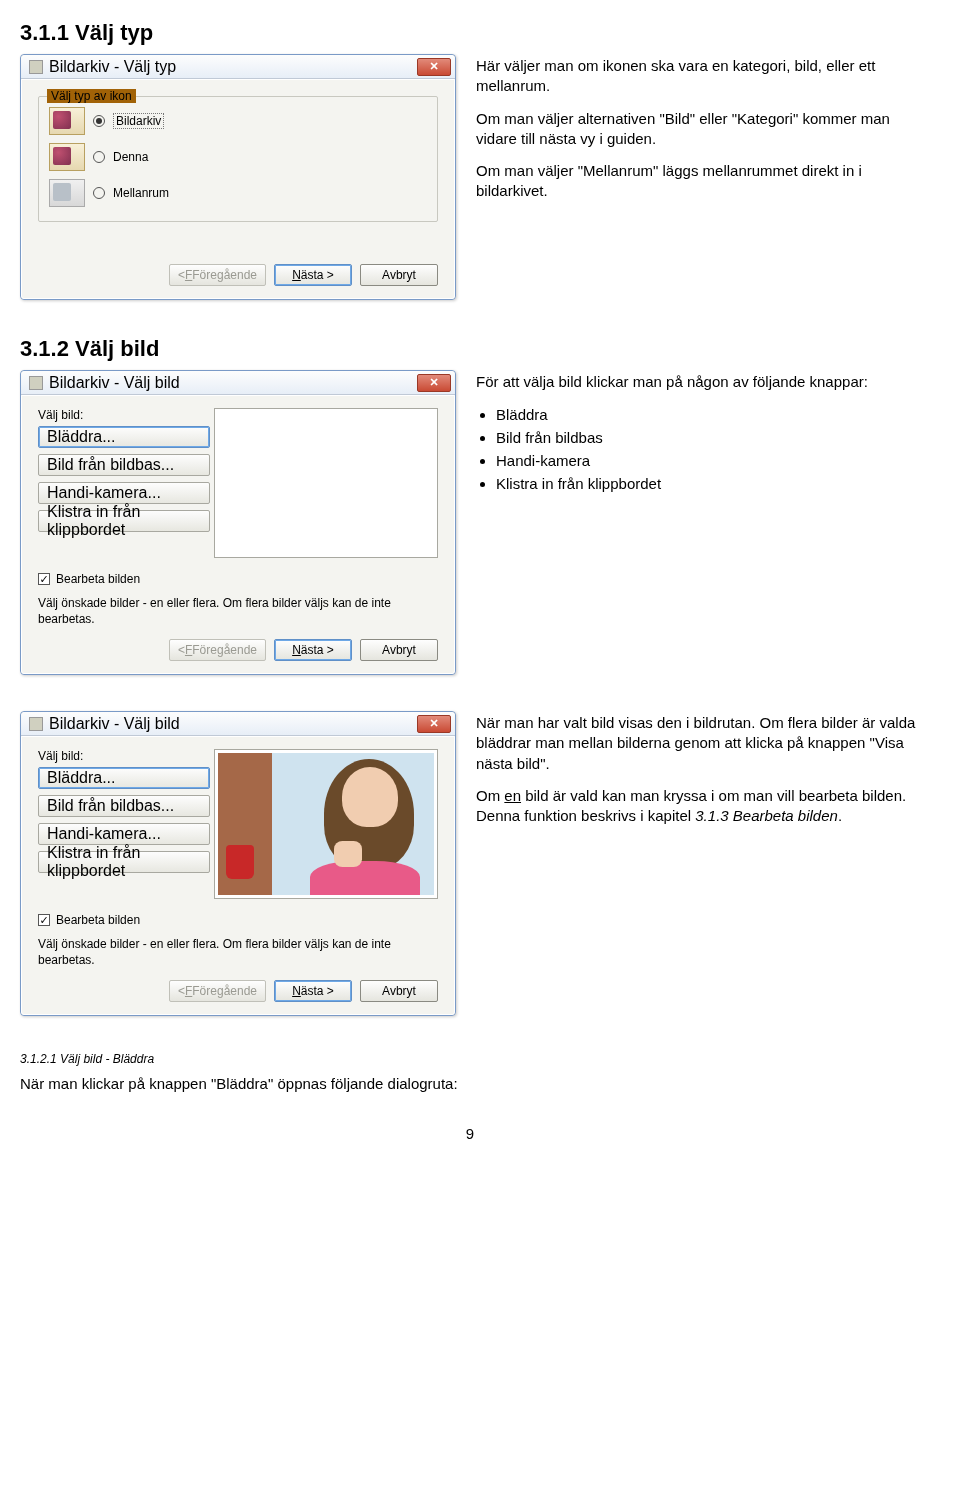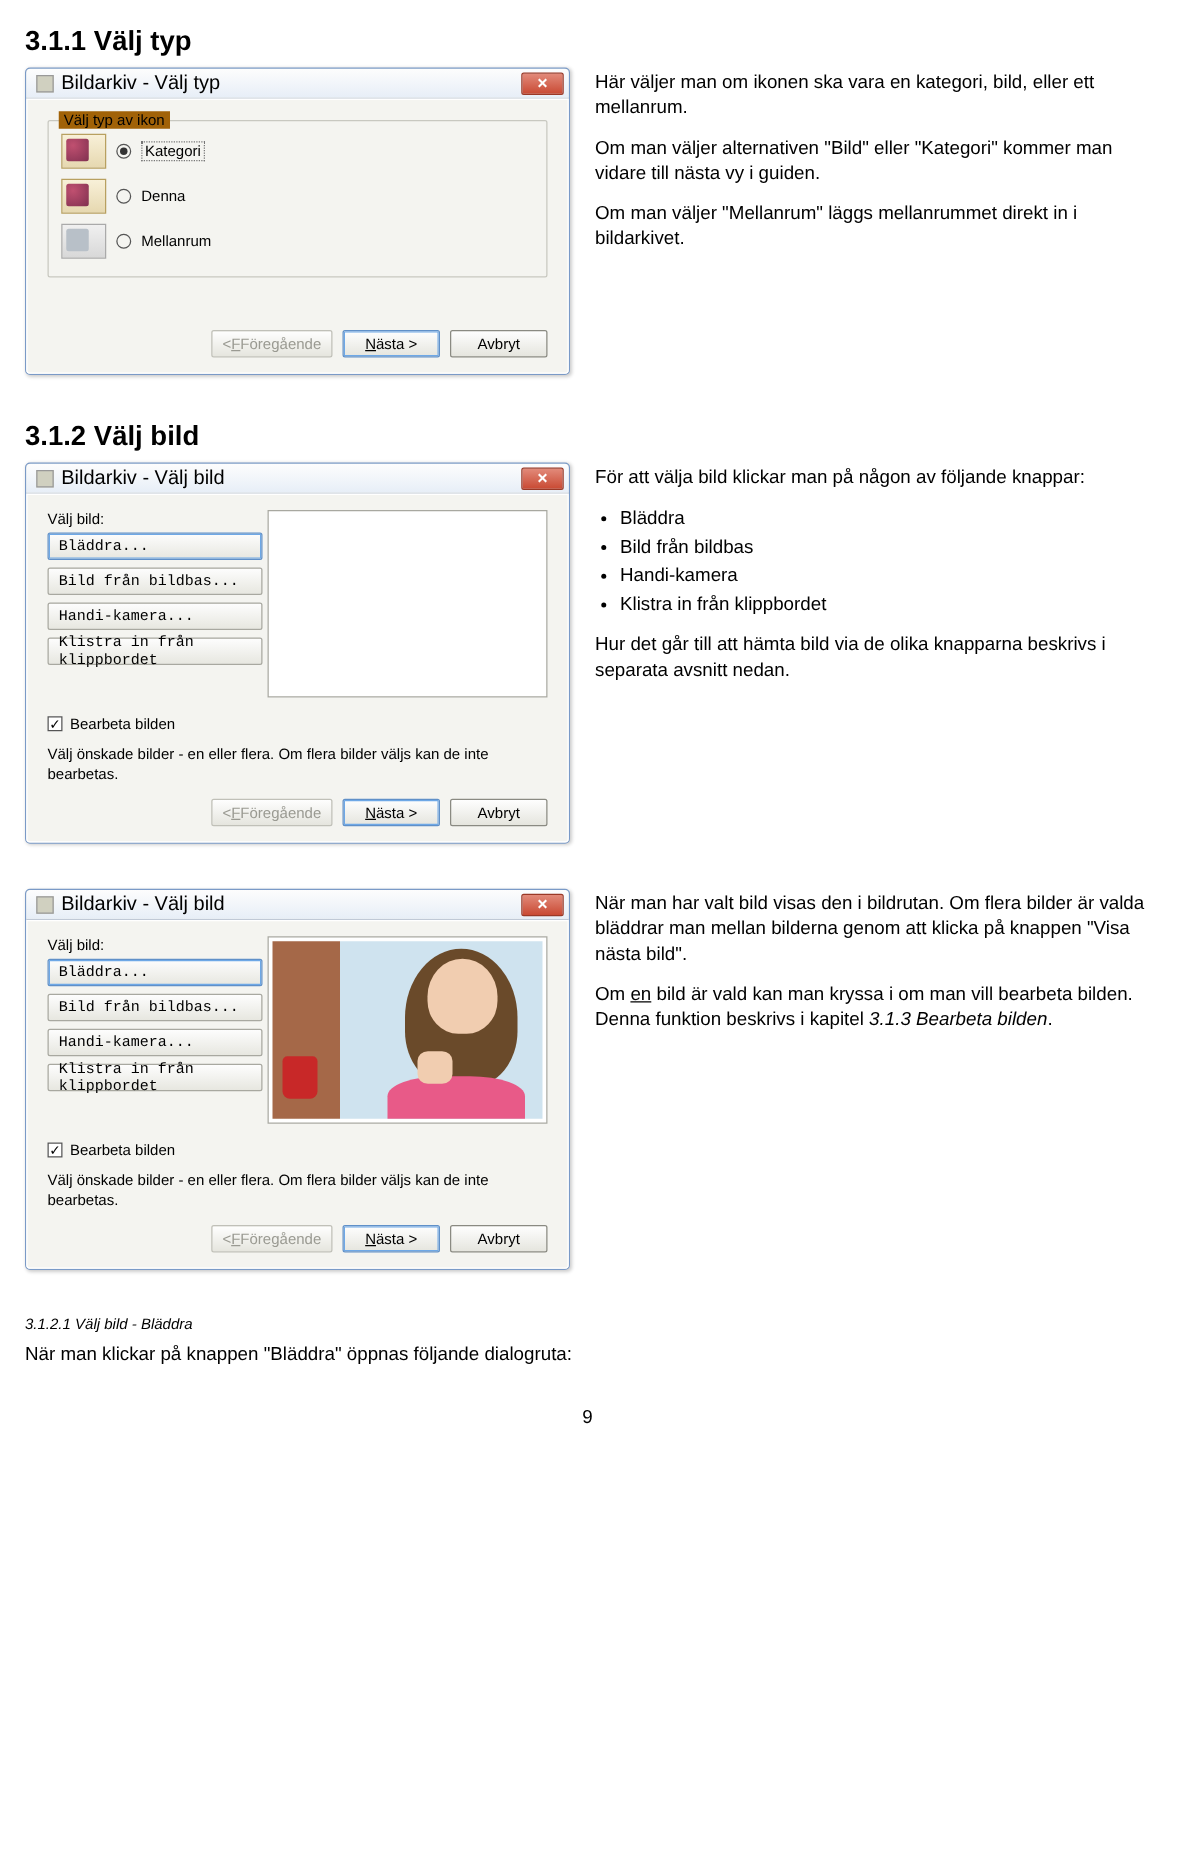--- a/index.html
+++ b/index.html
@@ -136,23 +136,23 @@
 
   
   .sidecol {
     width: 172px;
     display:flex; flex-direction:column;
   }
   .smallbtn {
     height:22px; border:1px solid #a8a8a0; border-radius:2px;
     background: linear-gradient(#fdfdfd,#e7e7e0);
     margin-bottom:6px;
-    font-size:12px;
+    font-size:16px;
     display:flex; align-items:center; padding:0 8px;
-    font-family: Liberation Mono, monospace;
+    font-family: Liberation Sans, sans-serif;
   }
   .smallbtn.focus{ box-shadow: 0 0 0 1px #6ea8e6 inset; border-color:#6090c8;}
   .two-col { display:flex; gap:4px; }
   .preview {
     flex:1;
     border:1px solid #a8a8a0;
     background:#fff;
     margin-bottom:10px;
     position:relative;
   }
@@ -210,21 +210,21 @@
         <span class="titlebar-icon"></span>
         <span class="titlebar-text">Bildarkiv - Välj typ</span>
         <span class="closebtn">✕</span>
       </div>
       <div class="dlg-body">
         <div class="groupbox" style="margin-top:4px;">
           <span class="group-legend">Välj typ av ikon</span>
           <div class="radio-row">
             <span class="icon-sq"></span>
             <span class="radio-ring sel"></span>
-            <span class="radio-label boxed">Kategori</span>
+            <span class="radio-label boxed">Bildarkiv</span>
           </div>
           <div class="radio-row">
             <span class="icon-sq"></span>
             <span class="radio-ring"></span>
             <span class="radio-label">Denna</span>
           </div>
           <div class="radio-row">
             <span class="icon-sq gray"></span>
             <span class="radio-ring"></span>
             <span class="radio-label">Mellanrum</span>
@@ -294,21 +294,20 @@
     </div>
   </div>
   <div class="col-right">
     <p class="para">För att välja bild klickar man på någon av följande knappar:</p>
     <ul class="bullets">
       <li>Bläddra</li>
       <li>Bild från bildbas</li>
       <li>Handi-kamera</li>
       <li>Klistra in från klippbordet</li>
     </ul>
-    <p class="para">Hur det går till att hämta bild via de olika knapparna beskrivs i separata avsnitt nedan.</p>
   </div>
 </div>
 
 <div class="row">
   <div class="col-left">
     <div class="dialog">
       <div class="titlebar">
         <span class="titlebar-icon"></span>
         <span class="titlebar-text">Bildarkiv - Välj bild</span>
         <span class="closebtn">✕</span>

